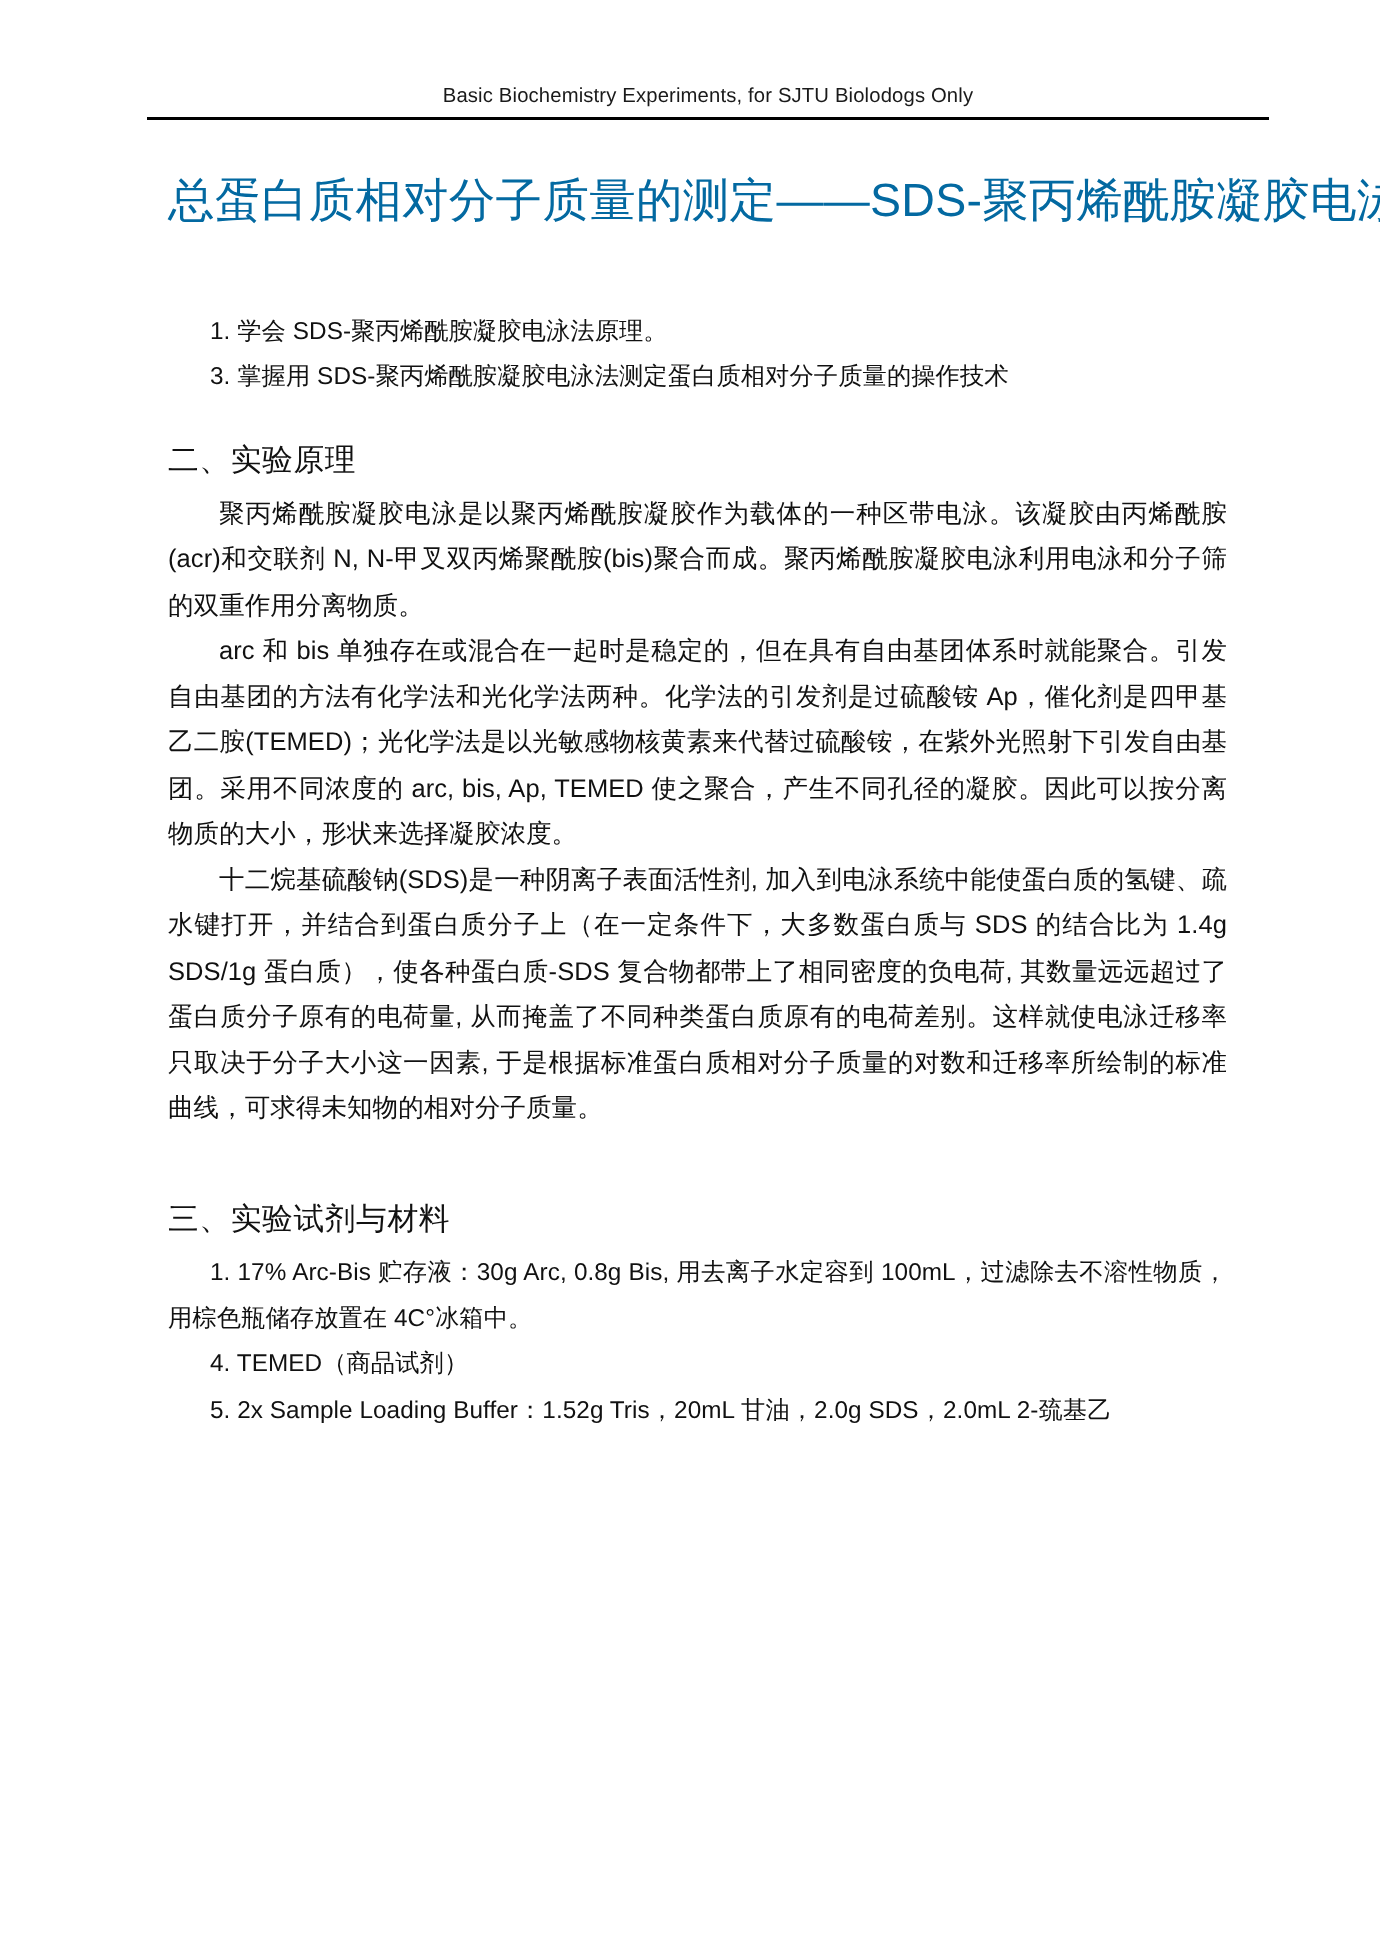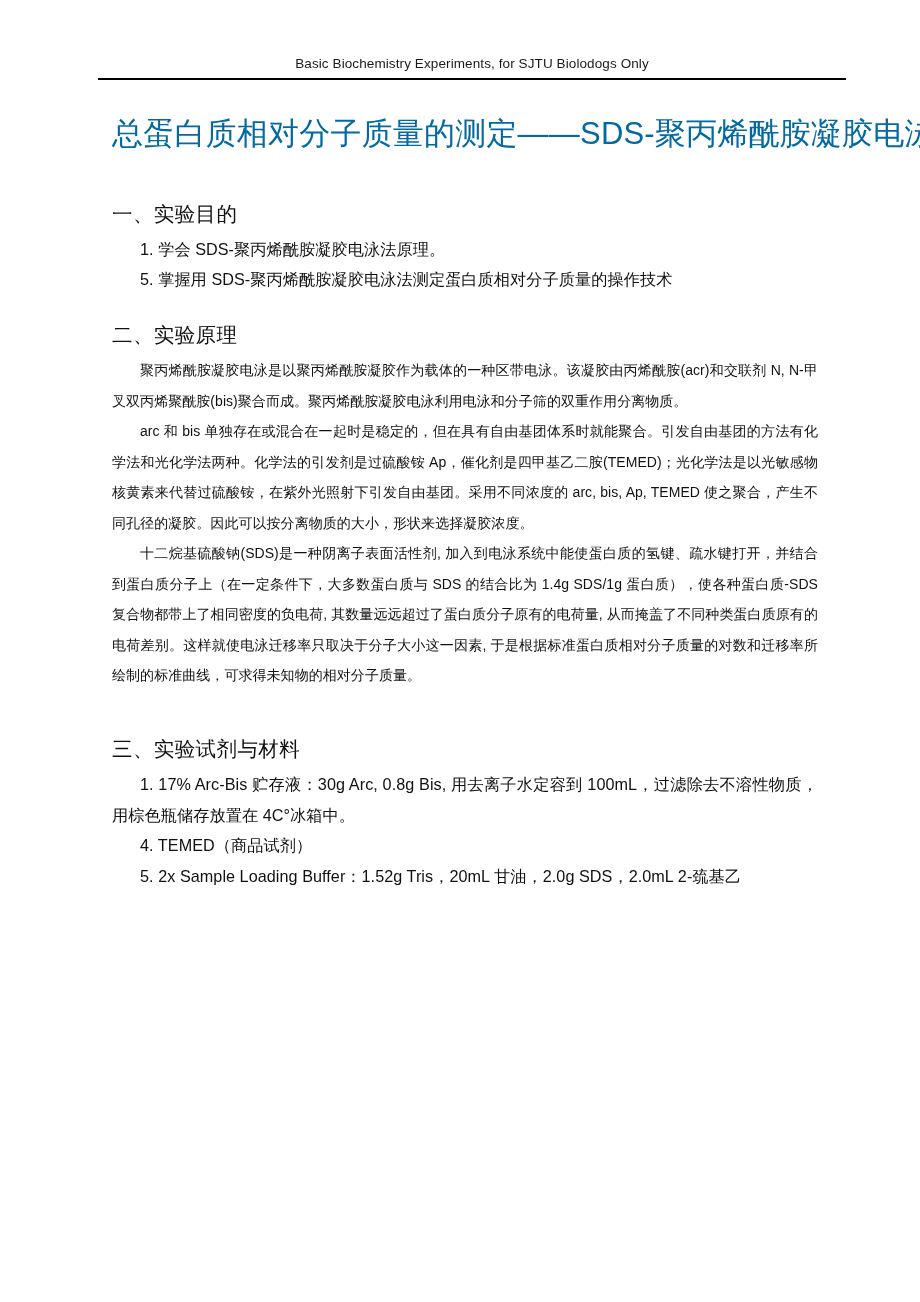--- a/index.html
+++ b/index.html
@@ -67,21 +67,21 @@
     font-size: 20.5px;
     line-height: 1.35;
     margin: 0;
     padding: 0;
     font-weight: 400;
     color: #111111;
     letter-spacing: 0.4px;
   }
 
   .para {
-    font-size: 14px;
+    font-size: 17px;
     line-height: 30.5px;
     margin: 0;
     color: #111111;
     text-align: justify;
     text-justify: inter-character;
     text-indent: 2em;
     letter-spacing: 0.05px;
   }
 
   .list-item {
@@ -117,24 +117,23 @@
     <div class="header-text">Basic Biochemistry Experiments, for SJTU Biolodogs Only</div>
     <hr class="header-rule">
   </div>
 
   <div class="content">
 
     <h1 class="doc-title">总蛋白质相对分子质量的测定——SDS-聚丙烯酰胺凝胶电泳法</h1>
 
     <div class="gap-title-to-s1"></div>
 
-    <h2 class="section-heading">一、实验目的</h2>
     <div class="gap-s1-to-items"></div>
     <p class="list-item">1. 学会 SDS-聚丙烯酰胺凝胶电泳法原理。</p>
-    <p class="list-item">5. 掌握用 SDS-聚丙烯酰胺凝胶电泳法测定蛋白质相对分子质量的操作技术</p>
+    <p class="list-item">3. 掌握用 SDS-聚丙烯酰胺凝胶电泳法测定蛋白质相对分子质量的操作技术</p>
 
     <div class="gap-items-to-s2"></div>
 
     <h2 class="section-heading">二、实验原理</h2>
     <div class="gap-s2-to-body"></div>
     <p class="para">聚丙烯酰胺凝胶电泳是以聚丙烯酰胺凝胶作为载体的一种区带电泳。该凝胶由丙烯酰胺(acr)和交联剂 N, N-甲叉双丙烯聚酰胺(bis)聚合而成。聚丙烯酰胺凝胶电泳利用电泳和分子筛的双重作用分离物质。</p>
     <p class="para">arc 和 bis 单独存在或混合在一起时是稳定的，但在具有自由基团体系时就能聚合。引发自由基团的方法有化学法和光化学法两种。化学法的引发剂是过硫酸铵 Ap，催化剂是四甲基乙二胺(TEMED)；光化学法是以光敏感物核黄素来代替过硫酸铵，在紫外光照射下引发自由基团。采用不同浓度的 arc, bis, Ap, TEMED 使之聚合，产生不同孔径的凝胶。因此可以按分离物质的大小，形状来选择凝胶浓度。</p>
     <p class="para">十二烷基硫酸钠(SDS)是一种阴离子表面活性剂, 加入到电泳系统中能使蛋白质的氢键、疏水键打开，并结合到蛋白质分子上（在一定条件下，大多数蛋白质与 SDS 的结合比为 1.4g SDS/1g 蛋白质），使各种蛋白质-SDS 复合物都带上了相同密度的负电荷, 其数量远远超过了蛋白质分子原有的电荷量, 从而掩盖了不同种类蛋白质原有的电荷差别。这样就使电泳迁移率只取决于分子大小这一因素, 于是根据标准蛋白质相对分子质量的对数和迁移率所绘制的标准曲线，可求得未知物的相对分子质量。</p>
 
     <div class="gap-body-to-s3"></div>

